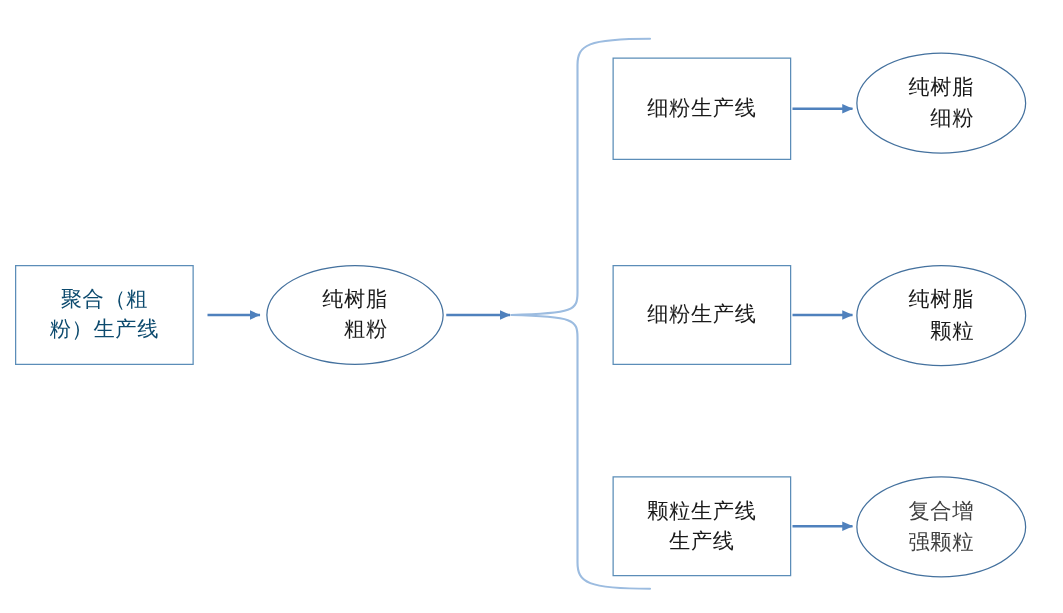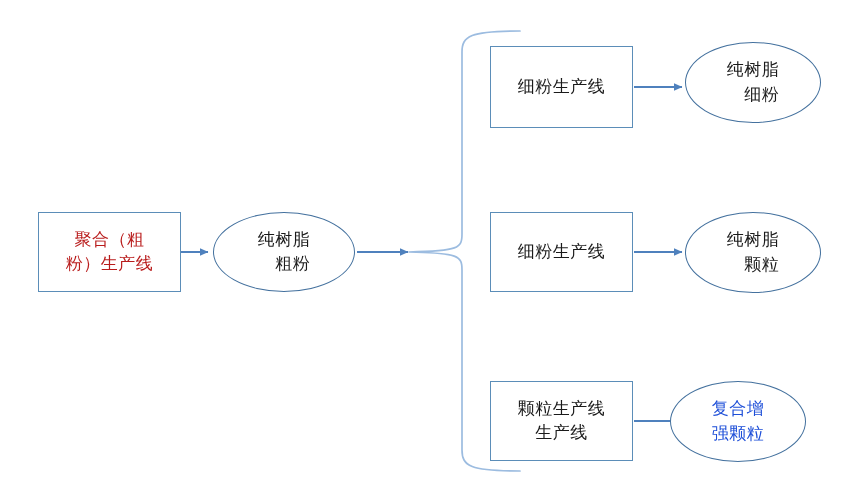--- a/index.html
+++ b/index.html
@@ -76,21 +76,21 @@
              L 462 450
              C 462 466 470 471 520 471" fill="none" stroke="#9CBCE0" stroke-width="1.7" stroke-linecap="round" stroke-linejoin="round"></path>
 
     <line x1="634" y1="87" x2="682" y2="87" stroke="#4F81BD" stroke-width="2" marker-end="url(#arrowhead)"></line>
 
     <line x1="634" y1="252" x2="682" y2="252" stroke="#4F81BD" stroke-width="2" marker-end="url(#arrowhead)"></line>
 
     <line x1="634" y1="421" x2="682" y2="421" stroke="#4F81BD" stroke-width="2" marker-end="url(#arrowhead)"></line>
   </svg>
 
-  <div class="node box" style="left: 38px; top: 212px; width: 143px; height: 80px; border-color: rgb(91, 141, 184); color: #b91c1c;">
+  <div class="node box" style="left: 12px; top: 212px; width: 143px; height: 80px; border-color: rgb(91, 141, 184); color: #0c4a6e;">
     <span class="node-label">聚合（粗
 粉）生产线</span>
   </div>
 
   <div class="node ellipse" style="left: 213px; top: 212px; width: 142px; height: 80px; border-color: rgb(68, 113, 158); color: rgb(26, 26, 26);">
     <span class="node-label">纯树脂
 粗粉</span>
   </div>
 
   <div class="node box" style="left: 490px; top: 46px; width: 143px; height: 82px; border-color: rgb(91, 141, 184); color: rgb(26, 26, 26);">
@@ -109,18 +109,18 @@
   <div class="node ellipse" style="left: 685px; top: 212px; width: 136px; height: 81px; border-color: rgb(68, 113, 158); color: rgb(26, 26, 26);">
     <span class="node-label">纯树脂
 颗粒</span>
   </div>
 
   <div class="node box" style="left: 490px; top: 381px; width: 143px; height: 80px; border-color: rgb(91, 141, 184); color: rgb(26, 26, 26);">
     <span class="node-label">颗粒生产线
 生产线</span>
   </div>
 
-  <div class="node ellipse" style="left: 670px; top: 381px; width: 136px; height: 81px; border-color: rgb(68, 113, 158); color: #1d4ed8;">
+  <div class="node ellipse" style="left: 685px; top: 381px; width: 136px; height: 81px; border-color: rgb(68, 113, 158); color: #404040;">
     <span class="node-label">复合增
 强颗粒</span>
   </div>
 
 </div>
 
 </body></html>

